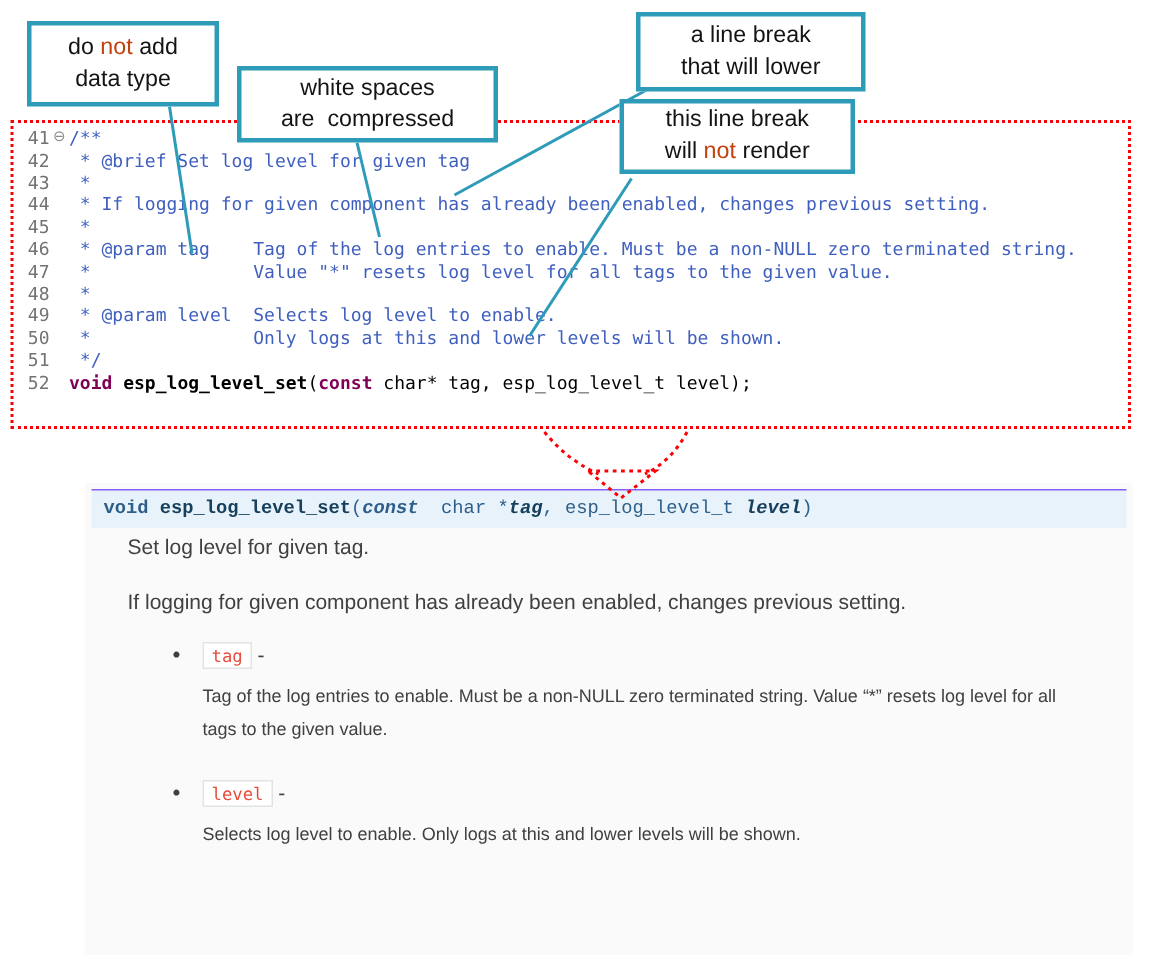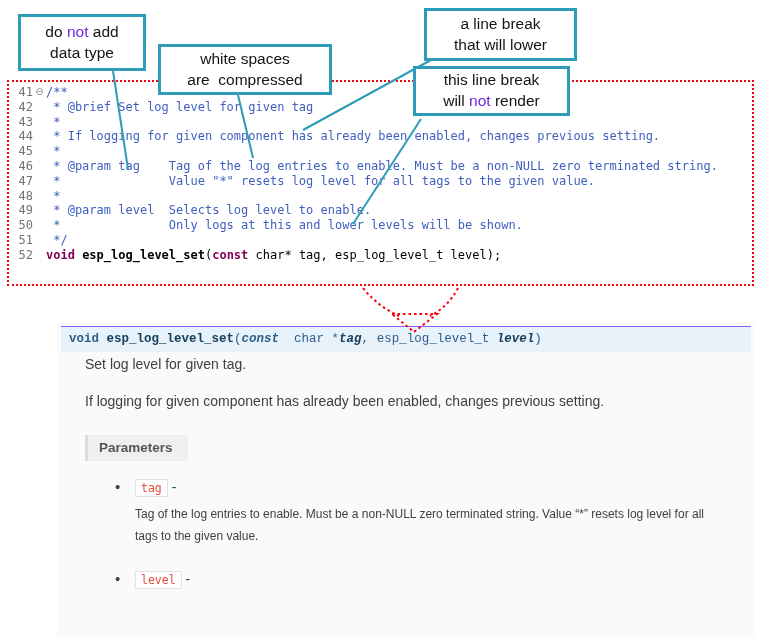--- a/index.html
+++ b/index.html
@@ -5,21 +5,21 @@
   html,body{margin:0;padding:0;background:#fff;}
   .stage{position:relative;width:767px;height:637px;background:#ffffff;overflow:hidden;
          font-family:"Liberation Sans",sans-serif;}
 
   
   .callout{position:absolute;border:3px solid #2e9bb8;background:#fff;z-index:3;
            display:flex;flex-direction:column;justify-content:center;align-items:center;
            text-align:center;font-size:15.5px;color:#141414;line-height:1.35;
            box-sizing:border-box;}
   .callout div{white-space:pre;}
-  .callout .red{color:#6d28d9;}
+  .callout .red{color:#c2410c;}
   #callout-0{left:18px;top:14px;width:128px;height:57px;}
   #callout-1{left:158px;top:44px;width:174px;height:51px;}
   #callout-2{left:424px;top:8px;width:153px;height:53px;}
   #callout-3{left:413px;top:66px;width:157px;height:50px;}
 
   
   .overlay{position:absolute;left:0;top:0;z-index:2;pointer-events:none;}
 
   
   .code-block{position:absolute;left:7px;top:80px;width:747px;height:206px;
@@ -109,26 +109,26 @@
         <div class="code-row"><span class="lnum">52</span><span class="fold"></span><span><span class="kw">void</span><span class="fn"> esp_log_level_set</span><span class="pln">(</span><span class="kw">const</span><span class="pln"> char* tag, esp_log_level_t level);</span></span></div>
       </div>
   </div>
 
   <div class="docs">
     <div class="sig"><span class="s-kw">void</span><span class="s-name"> esp_log_level_set</span><span>(</span><span class="s-kw s-it">const</span><span>  char *</span><span class="s-pn">tag</span><span>, </span><span>esp_log_level_t </span><span class="s-pn">level</span><span>)</span></div>
 
     <p class="para p1">Set log level for given tag.</p>
     <p class="para p2">If logging for given component has already been enabled, changes previous setting.</p>
 
-    <div class="params-label">Parameters</div>
 
     <div class="param-list" id="param-list">
         <div class="param-item">
           <div class="param-head"><span class="bullet">•</span><code class="lit">tag</code><span class="dash"> -</span></div>
           <div class="param-desc">Tag of the log entries to enable. Must be a non-NULL zero terminated string. Value “*” resets log level for all tags to the given value.</div>
         </div>
         <div class="param-item">
           <div class="param-head"><span class="bullet">•</span><code class="lit">level</code><span class="dash"> -</span></div>
+          <div class="param-desc">Selects log level to enable. Only logs at this and lower levels will be shown.</div>
         </div>
       </div>
   </div>
 
 </div>
 
 </body></html>

